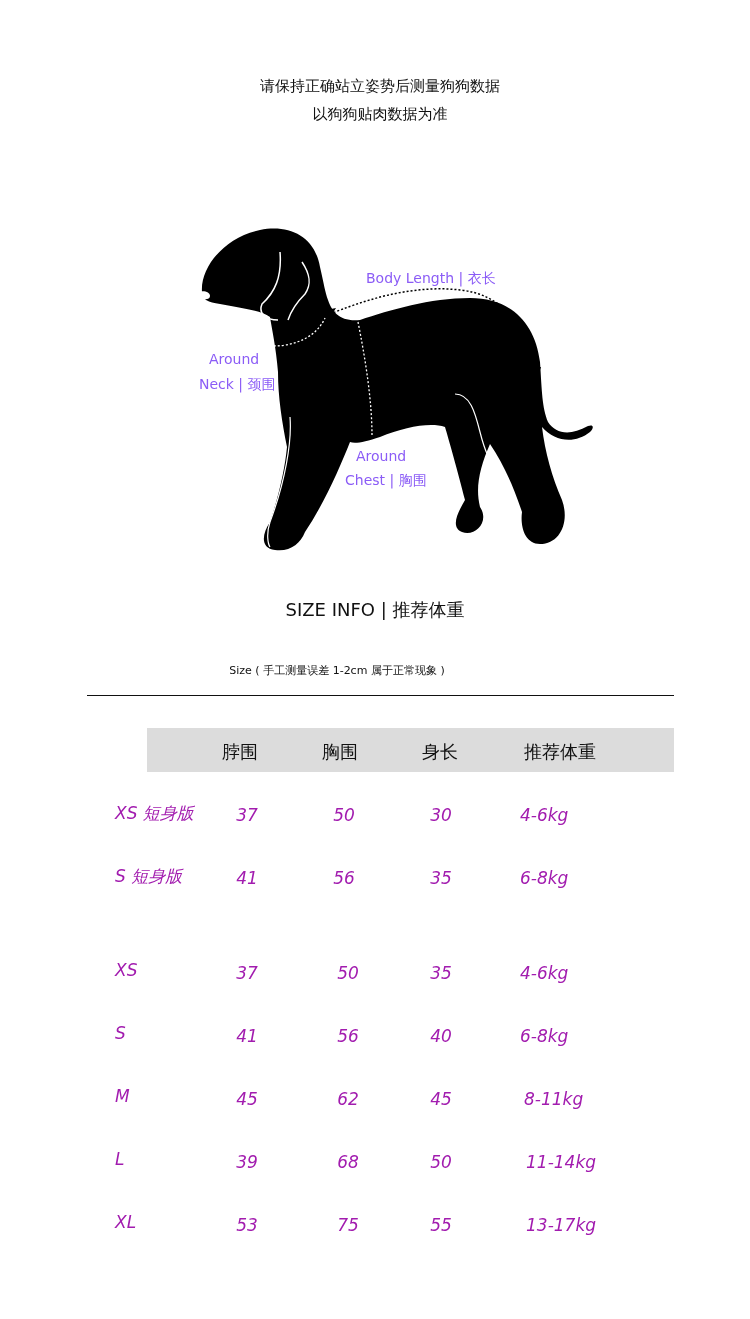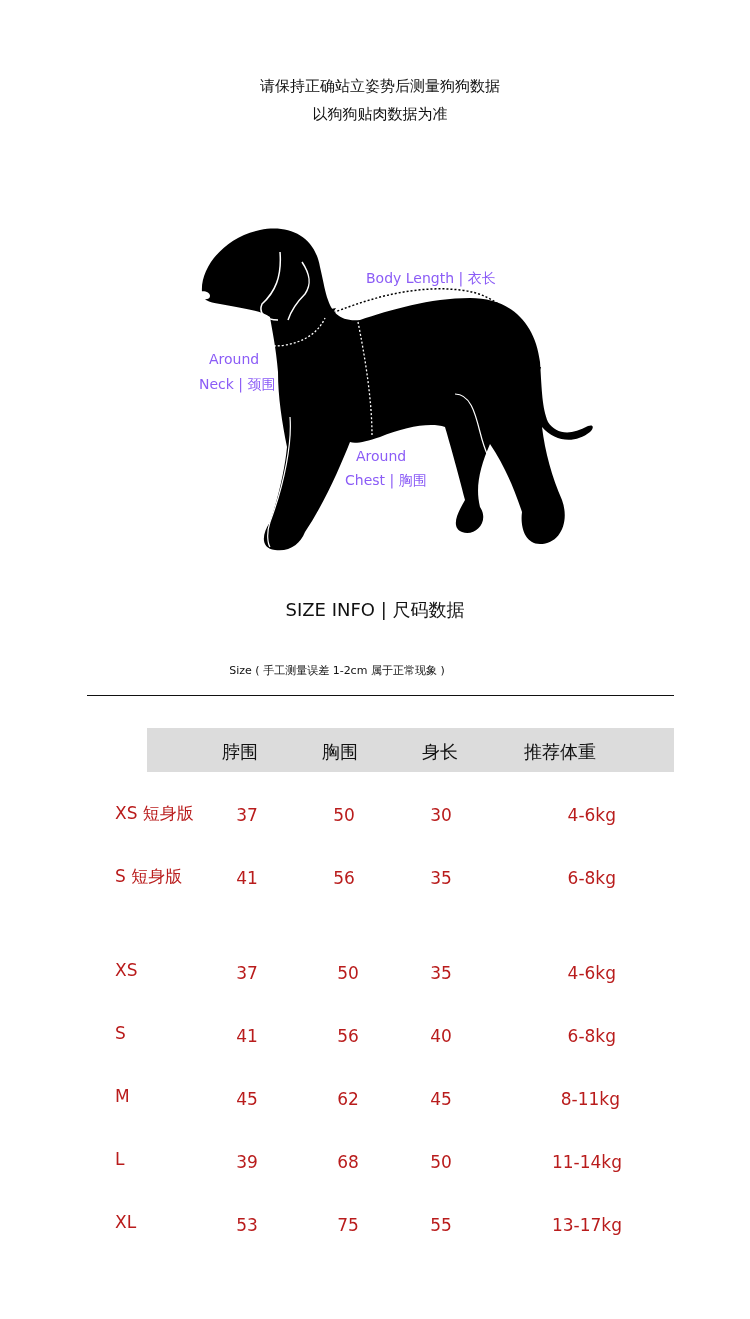--- a/index.html
+++ b/index.html
@@ -8,26 +8,26 @@
     .abs { position: absolute; }
     .intro { left: 0; width: 760px; text-align: center; font-size: 15px; color: #111; }
     .dog-wrap { left: 190px; top: 222px; width: 410px; height: 335px; }
     .dog-wrap svg { width: 410px; height: 335px; display: block; }
     .lbl { font-size: 14px; color: #8b5cf6; white-space: nowrap; }
     .section-title { left: 0; width: 750px; top: 598px; text-align: center; font-size: 18px; letter-spacing: 0px; color: #111; }
     .note { left: 0; width: 674px; top: 663px; text-align: center; font-size: 11px; color: #111; }
     .rule { left: 87px; top: 695px; width: 587px; height: 1px; background: #111; }
     .thead { left: 147px; top: 728px; width: 527px; height: 44px; background: #dcdcdc; }
     .th { top: 740px; font-size: 18px; color: #111; text-align: center; white-space: nowrap; }
-    .cell { font-size: 17px; color: #b91c1c; white-space: nowrap; }
+    .cell { font-size: 17px; color: #a21caf; white-space: nowrap; font-style: italic; }
     .c-size { left: 115px; }
     .c-neck { left: 217px; width: 60px; text-align: center; }
     .c-chest { left: 314px; width: 60px; text-align: center; }
     .c-len { left: 411px; width: 60px; text-align: center; }
-    .c-wt { left: 520px; width: 96px; text-align: right; }
+    .c-wt { left: 520px; width: 96px; text-align: left; }
   </style>
 </head>
 <body>
 
 <div class="abs intro" style="top:77px;">请保持正确站立姿势后测量狗狗数据</div>
 <div class="abs intro" style="top:105px;">以狗狗贴肉数据为准</div>
 
 <div class="abs dog-wrap">
   <svg viewBox="0 0 410 335">
 
@@ -51,21 +51,21 @@
     <polygon points="341,146 351,145 348,154" fill="#000"></polygon>
   </svg>
 </div>
 
 <div class="abs lbl" style="left:366px;top:270px;">Body Length | 衣长</div>
 <div class="abs lbl" style="left:209px;top:351px;">Around</div>
 <div class="abs lbl" style="left:199px;top:376px;">Neck | 颈围</div>
 <div class="abs lbl" style="left:356px;top:448px;">Around</div>
 <div class="abs lbl" style="left:345px;top:472px;">Chest | 胸围</div>
 
-<div class="abs section-title">SIZE INFO | 尺码数据</div>
+<div class="abs section-title">SIZE INFO | 推荐体重</div>
 <div class="abs note">Size ( 手工测量误差 1-2cm 属于正常现象 )</div>
 <div class="abs rule"></div>
 
 <div class="abs thead"></div>
 <div class="abs th" style="left:210px;width:60px;">脖围</div>
 <div class="abs th" style="left:310px;width:60px;">胸围</div>
 <div class="abs th" style="left:410px;width:60px;">身长</div>
 <div class="abs th" style="left:510px;width:100px;font-family:Liberation Serif, serif;">推荐体重</div>
 
 <div>

